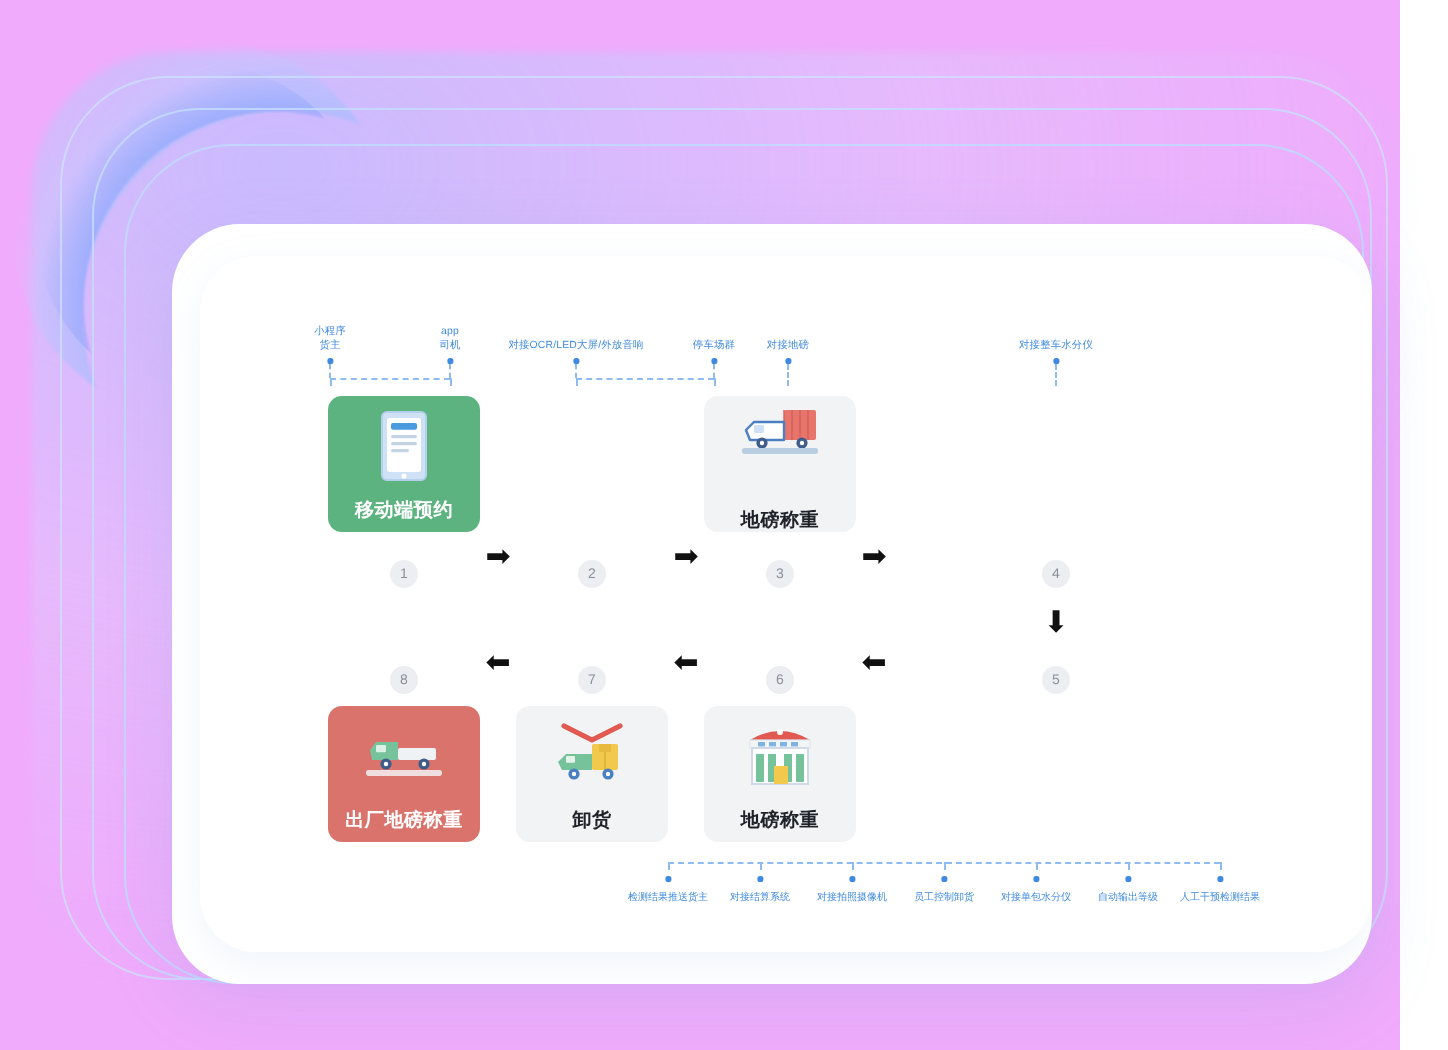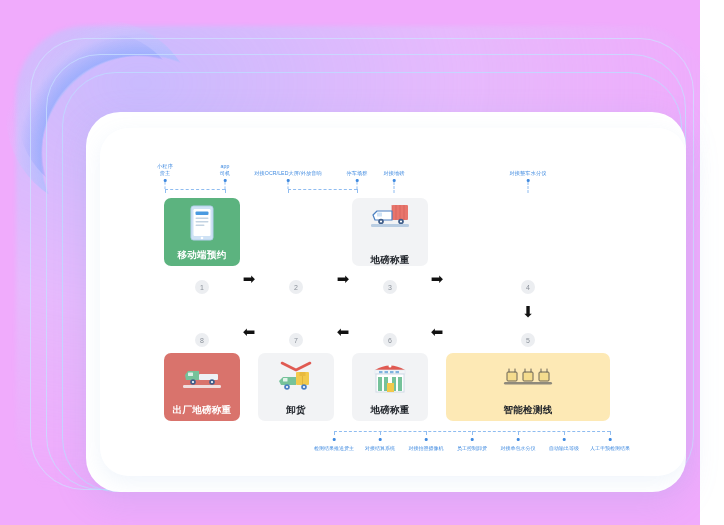--- a/index.html
+++ b/index.html
@@ -306,32 +306,20 @@
             <rect x="7" y="17" width="4" height="14" fill="#76c29a"></rect>
             <rect x="13" y="17" width="4" height="14" fill="#76c29a"></rect>
             <rect x="21" y="17" width="4" height="14" fill="#76c29a"></rect>
             <rect x="27" y="17" width="4" height="14" fill="#76c29a"></rect>
             <rect x="16" y="23" width="7" height="9" fill="#f2c94c"></rect>
           </svg>
         </div>
         <div class="title">地磅称重</div>
       </div>
 
-      <div class="card yellow" style="left:328px; top:207px; width:164px; height:68px;">
-        <div class="icon">
-          <svg width="54" height="28" viewBox="0 0 54 28">
-            <rect x="6" y="8" width="10" height="9" rx="1" fill="#f5dc8e" stroke="#6b6456" stroke-width="1"></rect>
-            <rect x="22" y="8" width="10" height="9" rx="1" fill="#f5dc8e" stroke="#6b6456" stroke-width="1"></rect>
-            <rect x="38" y="8" width="10" height="9" rx="1" fill="#f5dc8e" stroke="#6b6456" stroke-width="1"></rect>
-            <path d="M8 8 v-3 M14 8 v-3 M24 8 v-3 M30 8 v-3 M40 8 v-3 M46 8 v-3" stroke="#6b6456" stroke-width="1" stroke-linecap="round"></path>
-            <rect x="3" y="18" width="48" height="2.6" rx="1.3" fill="#8f8a7c"></rect>
-          </svg>
-        </div>
-        <div class="title">智能检测线</div>
-      </div>
 
       <div class="conn-bracket" style="left:216px; top:285px; width:276px;"></div>
 
       <div class="conn-tick" style="left:216px; top:285px;"></div>
       <div class="conn-tick" style="left:262px; top:285px;"></div>
       <div class="conn-tick" style="left:308px; top:285px;"></div>
       <div class="conn-tick" style="left:354px; top:285px;"></div>
       <div class="conn-tick" style="left:400px; top:285px;"></div>
       <div class="conn-tick" style="left:446px; top:285px;"></div>
       <div class="conn-tick" style="left:492px; top:285px;"></div>

